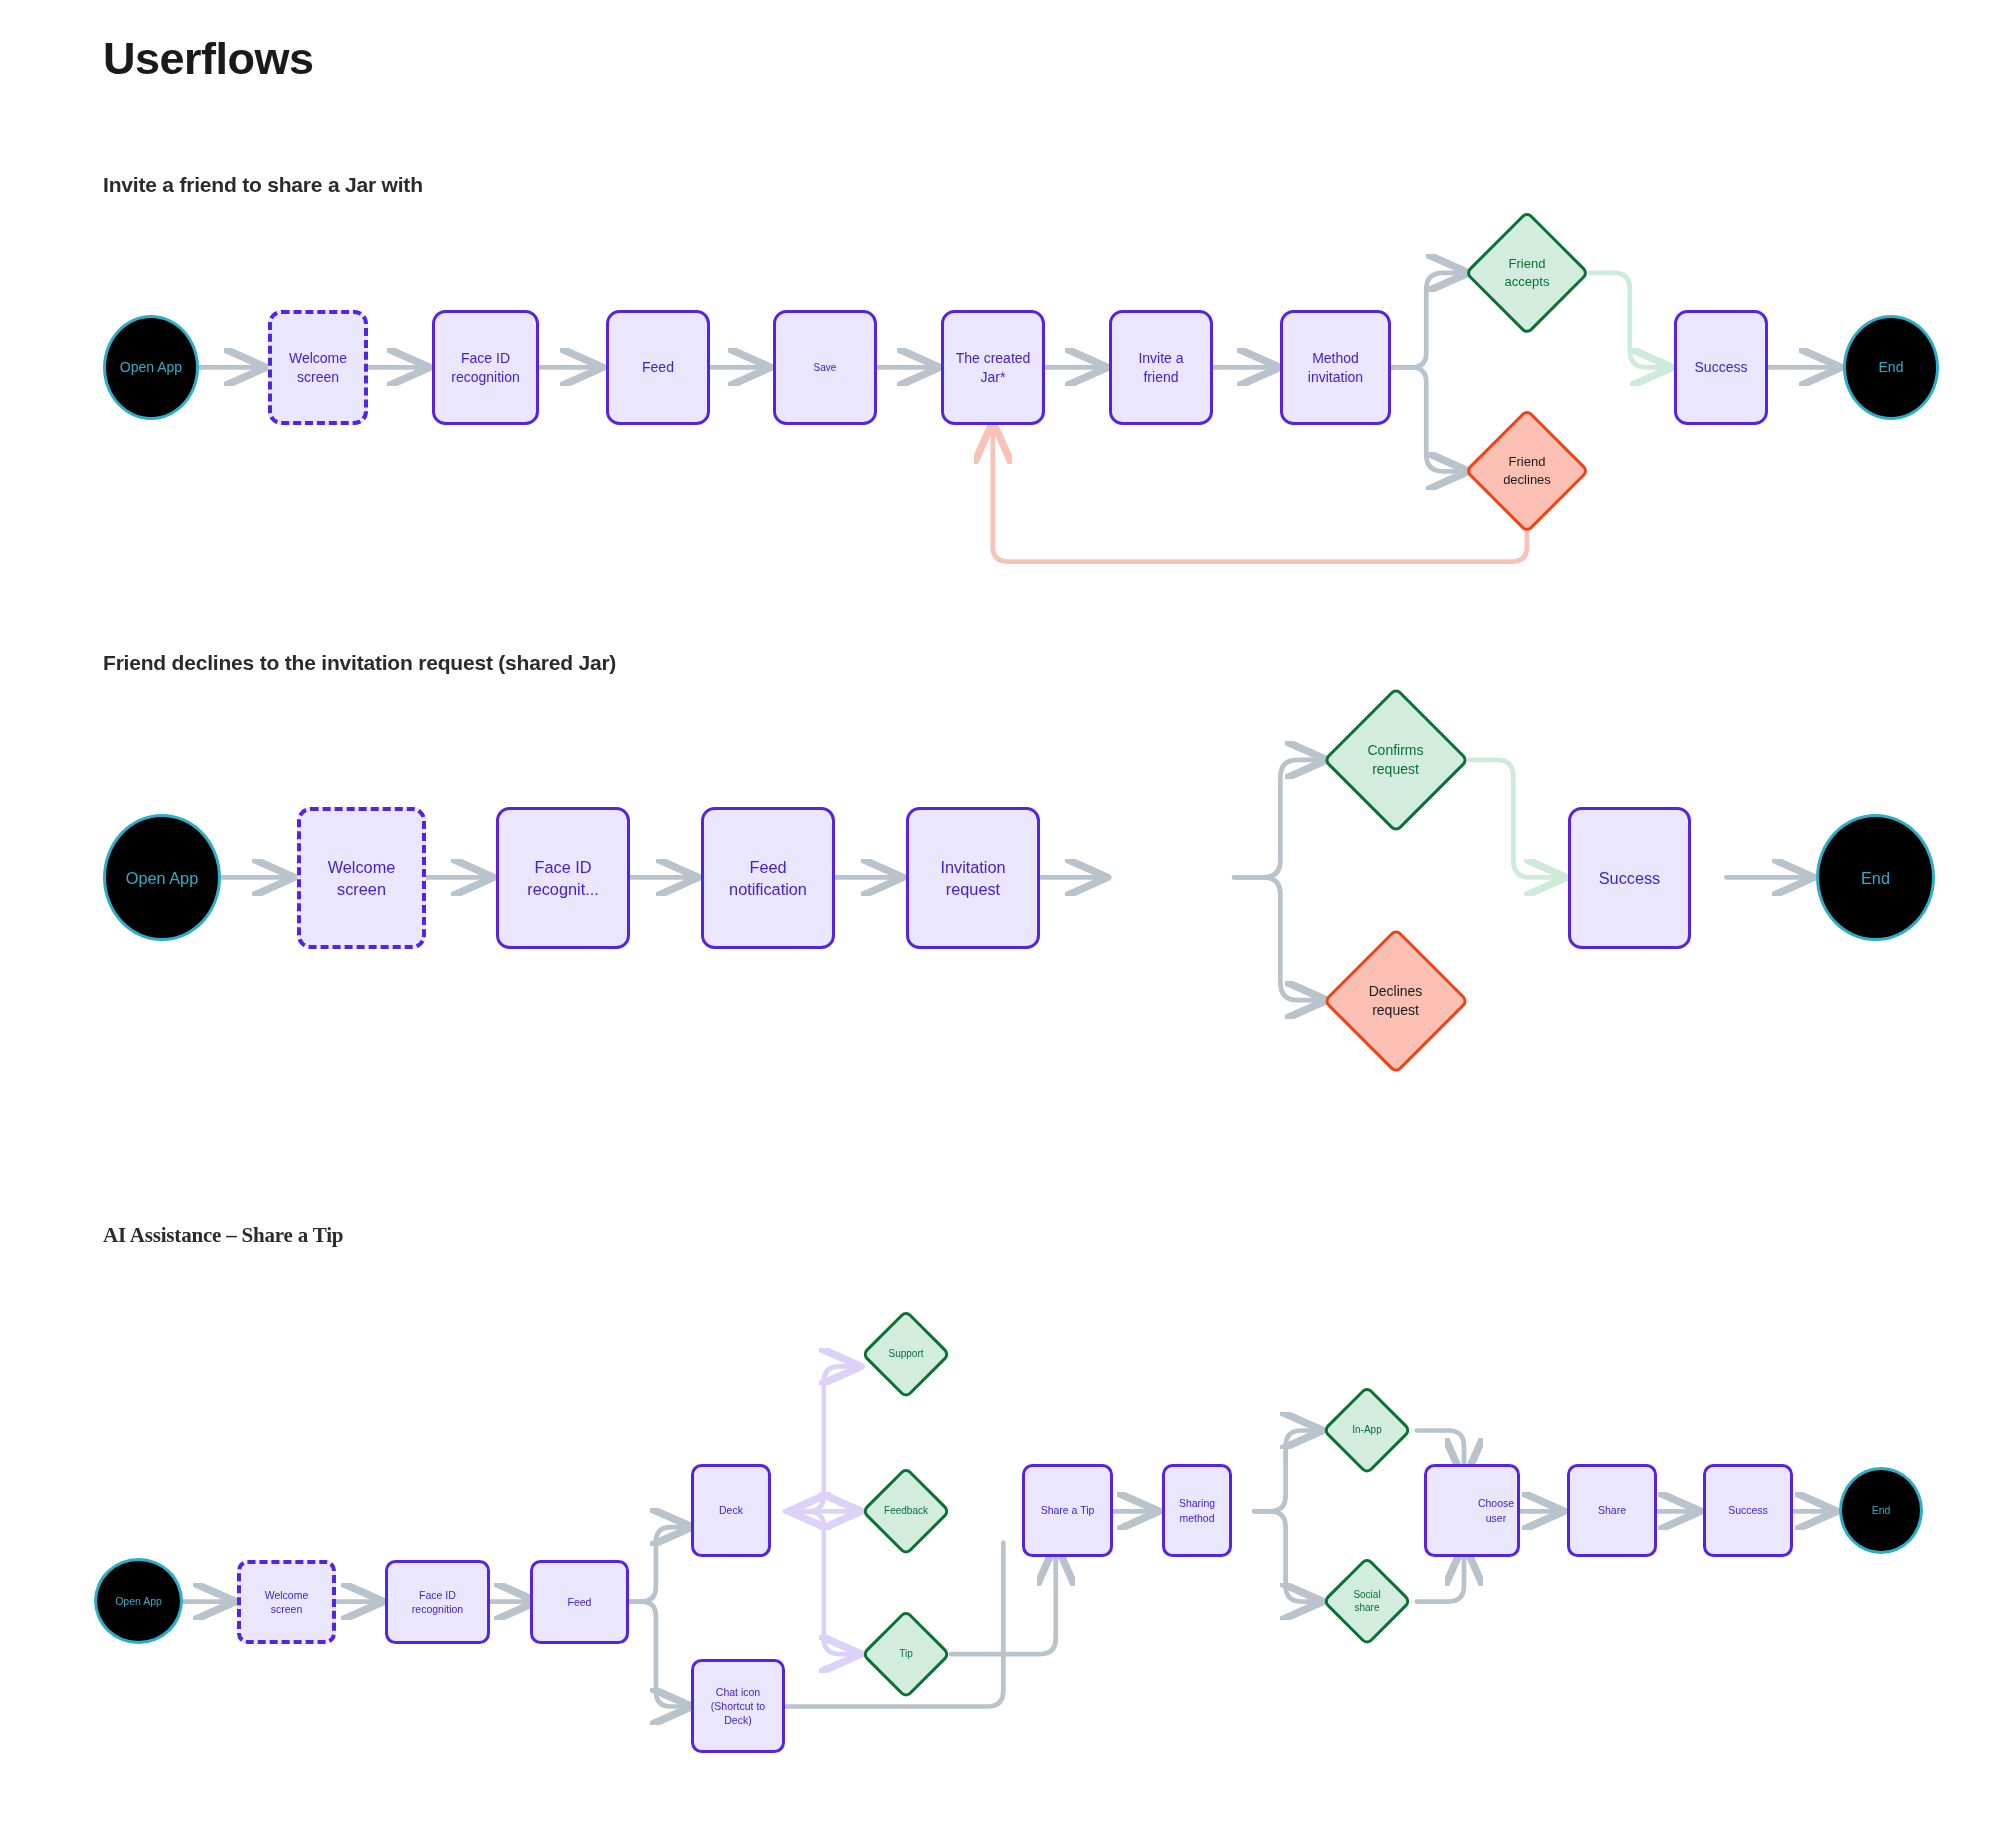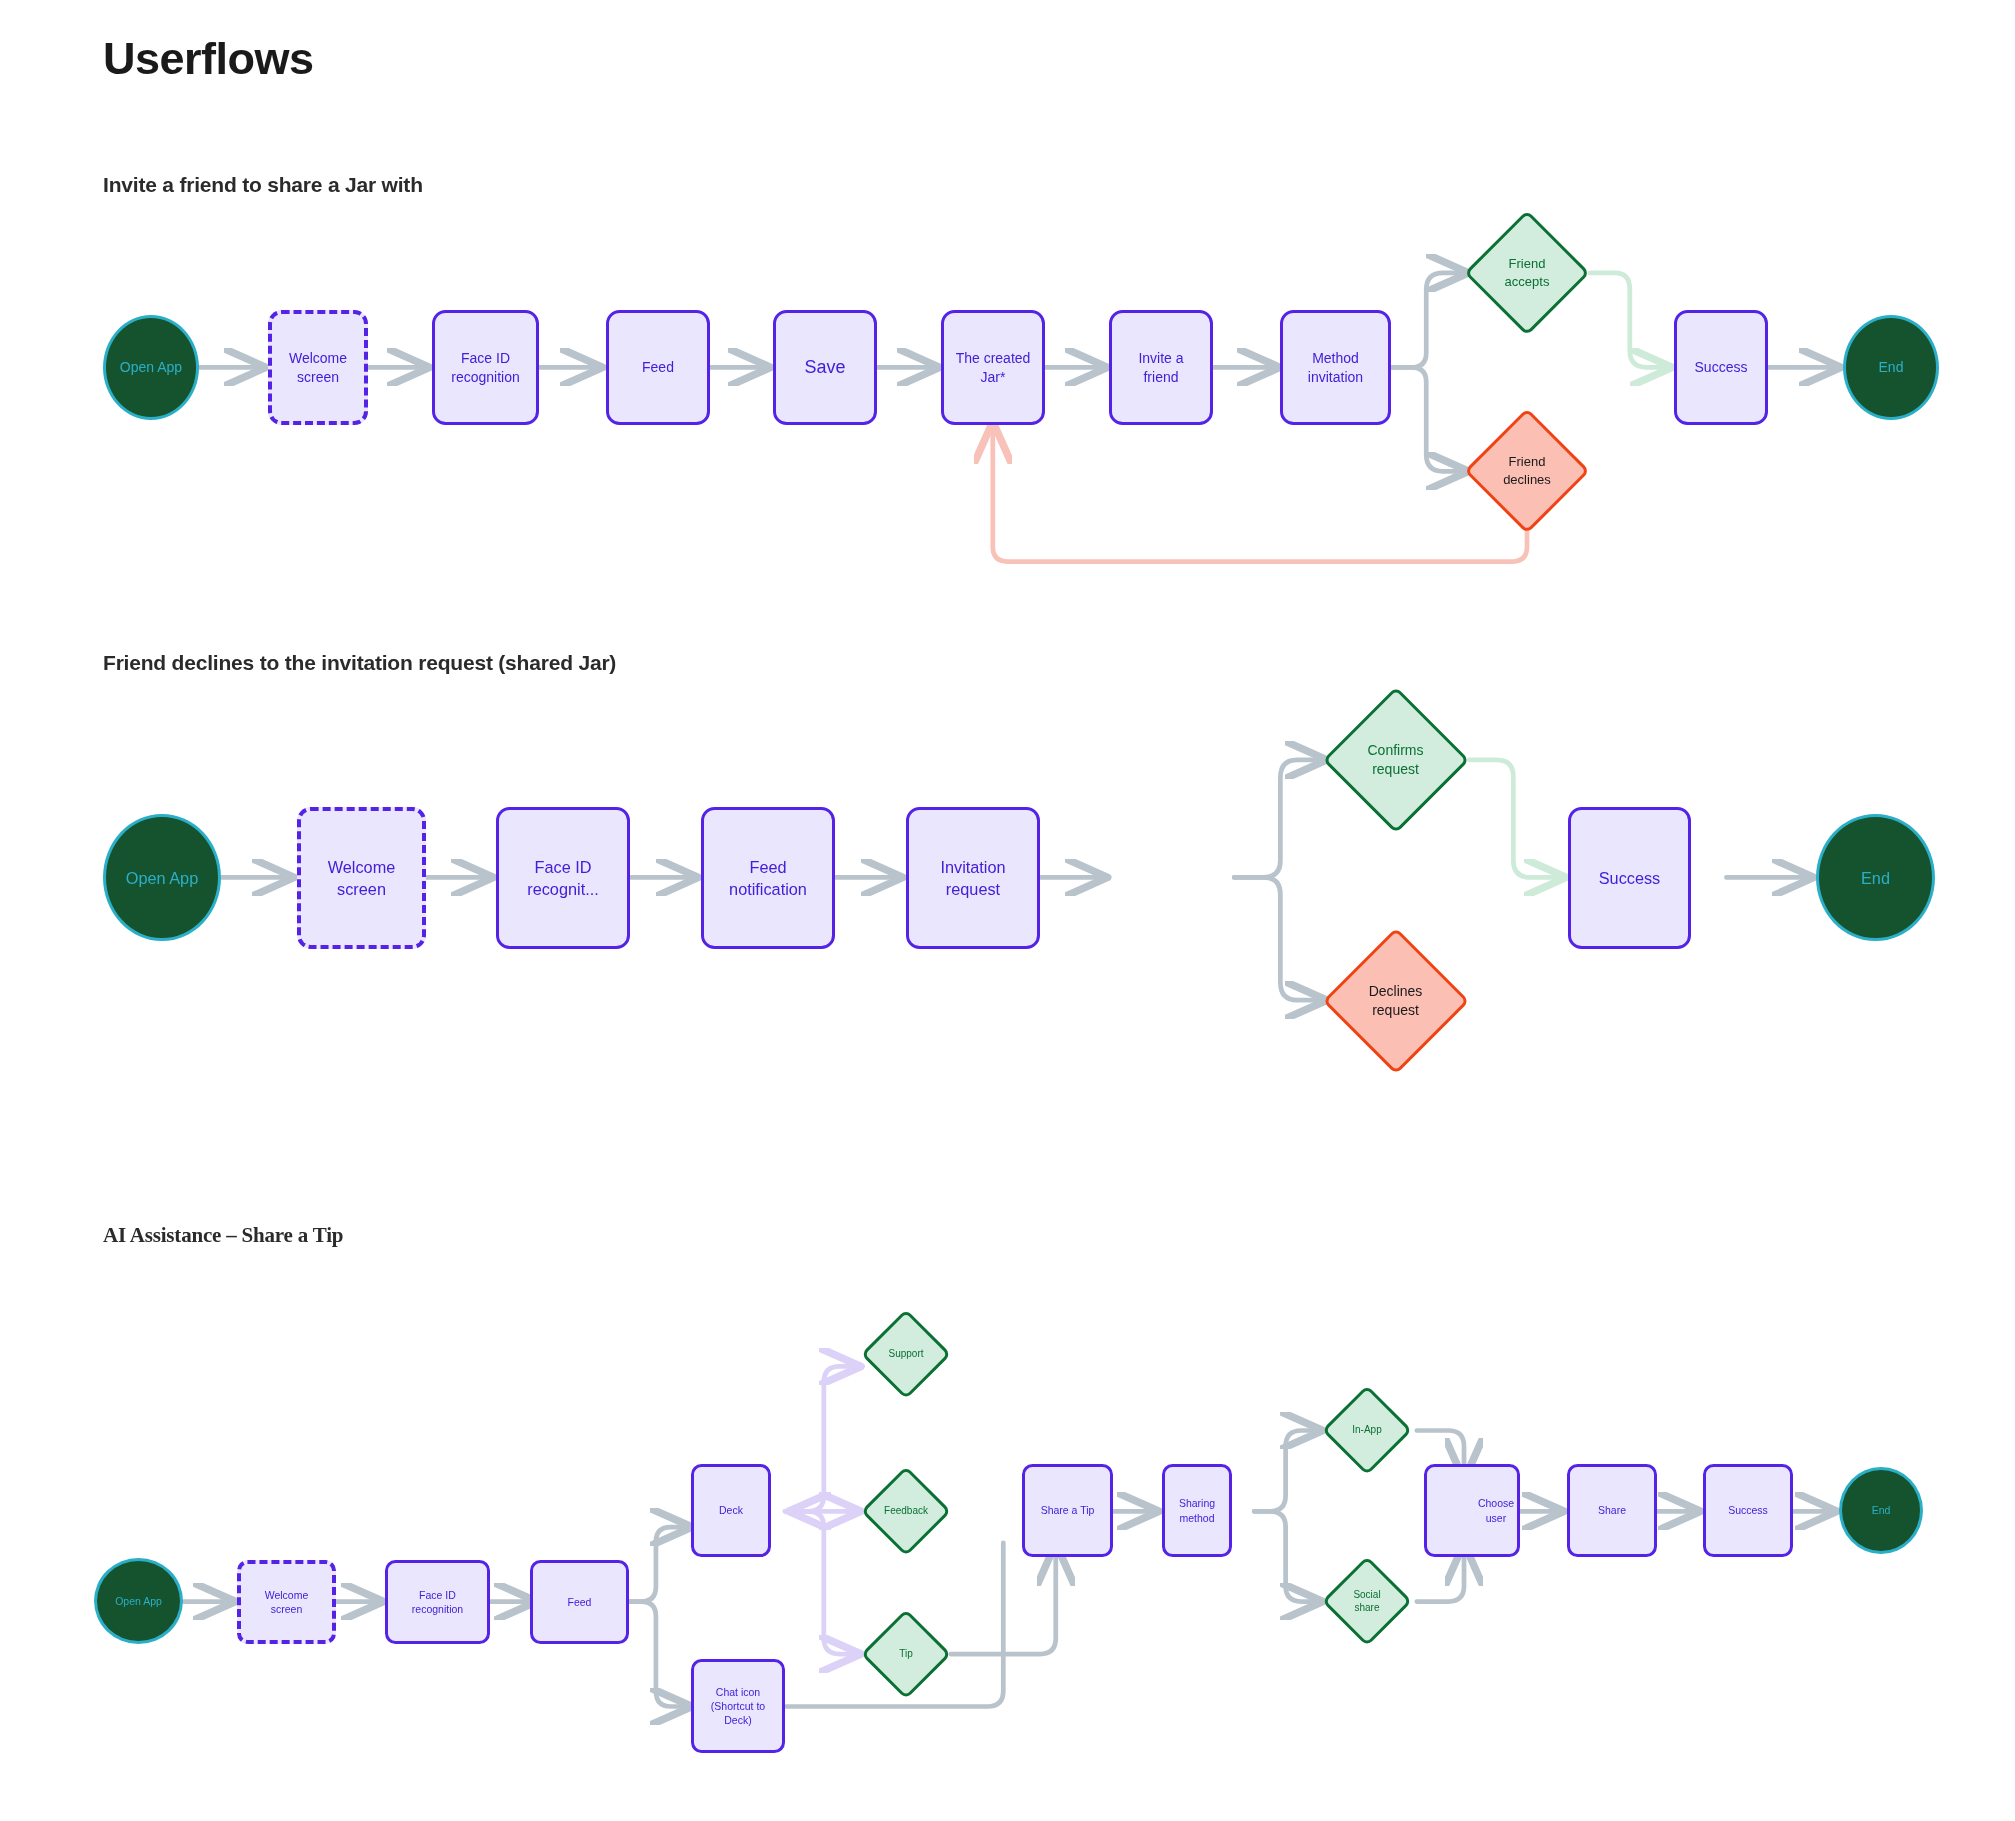--- a/index.html
+++ b/index.html
@@ -66,21 +66,21 @@
     border-radius: 13.6px;
     color: #4320D8;
   }
   .n-proc.dashed {
     border-style: dashed;
     border-width: 4.2px;
   }
 
   
   .n-term {
-    background: #14532d;
+    background: #000000;
     border: 3.7px solid #2BAFC8;
     border-radius: 50%;
     color: #2BAFC8;
   }
 
   
   .diamond {
     position: absolute;
     z-index: 3;
   }
@@ -228,21 +228,21 @@
   </div>
 
   <div class="node n-proc" style="left:432px; top:310px; width:107px; height:115px; font-size:14px;">
     <span class="lbl">Face ID<br>recognition</span>
   </div>
 
   <div class="node n-proc" style="left:606px; top:310px; width:104px; height:115px; font-size:14px;">
     <span class="lbl">Feed</span>
   </div>
 
-  <div class="node n-proc" style="left:773px; top:310px; width:104px; height:115px; font-size:18px;">
+  <div class="node n-proc" style="left:773px; top:310px; width:104px; height:115px; font-size:10px;">
     <span class="lbl">Save</span>
   </div>
 
   <div class="node n-proc" style="left:941px; top:310px; width:104px; height:115px; font-size:14px;">
     <span class="lbl">The created<br>Jar*</span>
   </div>
 
   <div class="node n-proc" style="left:1109px; top:310px; width:104px; height:115px; font-size:14px;">
     <span class="lbl">Invite a<br>friend</span>
   </div>

